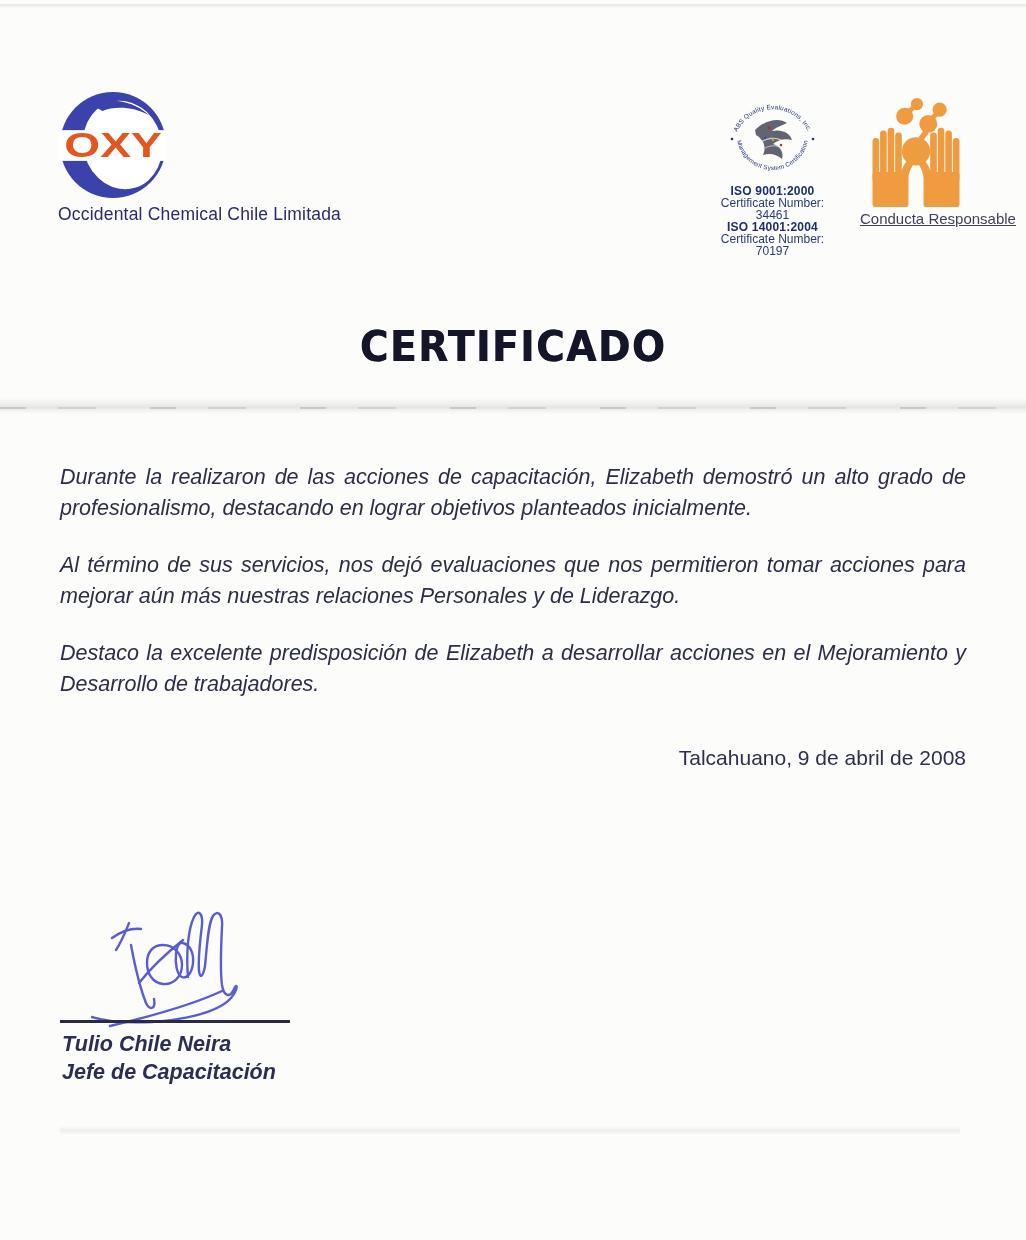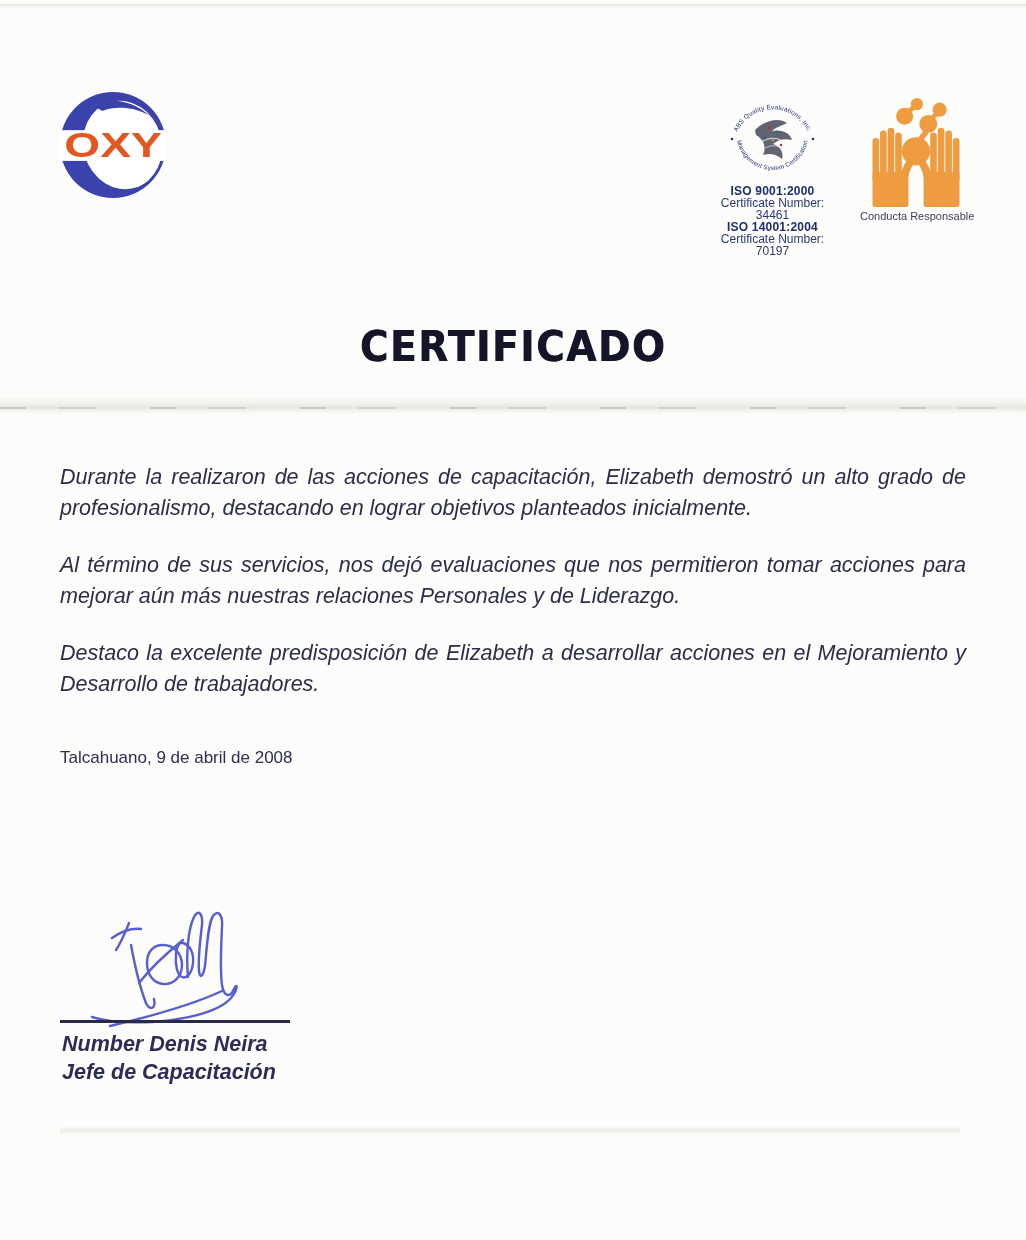--- a/index.html
+++ b/index.html
@@ -40,21 +40,21 @@
     position: absolute; left: 58px; top: 204px;
     font-size: 17.5px; letter-spacing: 0.2px;
     color: #2a2a6e; white-space: nowrap;
   }
   .abs-stamp { position: absolute; left: 710px; top: 90px; width: 125px; text-align: center; }
   .abs-stamp svg { display: block; margin: 0 auto; }
   .iso-line-bold  { font-size: 12px; font-weight: 700; color: #1d2e6e; line-height: 13px; letter-spacing: 0.2px; }
   .iso-line-small { font-size: 12px;  color: #2b3a74; line-height: 11.5px; }
   .care-logo { position: absolute; left: 860px; top: 88px; width: 112px; text-align: center; }
   .care-logo svg { display: block; margin: 0 auto; }
-  .care-label { margin-top: 2px; font-size: 11px; color: #3f3f58; white-space: nowrap; }
+  .care-label { margin-top: 2px; font-size: 15px; color: #3f3f58; white-space: nowrap; text-decoration: underline; }
 
   
   .doc-title {
     position: absolute; left: 0; top: 324px; width: 100%;
     text-align: center;
     font-family: "DejaVu Sans", sans-serif;
     font-size: 39px; font-weight: 900;
     letter-spacing: 1.5px;
     color: #15152a;
     transform: scaleY(1.1);
@@ -64,21 +64,21 @@
   
   .body-text {
     position: absolute; left: 60px; top: 462px; width: 906px;
     font-size: 21.5px; font-style: italic; line-height: 31px;
     text-align: justify; color: #2c2e48;
   }
   .body-text p { margin-bottom: 26px; }
   .body-text b { font-weight: 700; }
   .dateline {
     margin-top: 42px;
-    font-style: normal; font-size: 17px; text-align: left;
+    font-style: normal; font-size: 21px; text-align: right;
     color: #2d2f52;
   }
 
   
   .signature-svg { position: absolute; left: 70px; top: 893px; }
   .sig-rule {
     position: absolute; left: 60px; top: 1020px; width: 230px; height: 2.5px;
     background: #2a2a45;
   }
   .signer-block {
@@ -98,20 +98,21 @@
 
   <div class="oxy-logo">
     <svg width="106" height="106" viewBox="0 0 100 100" aria-hidden="true">
       <circle cx="50" cy="50" r="50" fill="#3c42ab"></circle>
       <ellipse cx="59" cy="50" rx="37" ry="42" fill="#ffffff" transform="rotate(-16 59 50)"></ellipse>
       <path d="M 30 12 C 45 4 70 8 84 22 C 70 14 52 13 40 18 Z" fill="#3c42ab"></path>
       <rect x="0" y="36" width="100" height="29" fill="#ffffff"></rect>
       <text x="4" y="61" textLength="92" lengthAdjust="spacingAndGlyphs" font-family="Liberation Sans, sans-serif" font-size="33" font-weight="900" fill="#e4561f">OXY</text>
     </svg>
   </div>
+  <div class="company-line">Occidental Chemical Chile Limitada</div>
 
   <div class="abs-stamp">
     <svg width="95" height="95" viewBox="0 0 95 95">
       <defs>
         <path id="arcTop" d="M 9 52 A 39 39 0 0 1 86 52" fill="none"></path>
         <path id="arcBottom" d="M 12 50 A 36 36 0 0 0 83 50" fill="none"></path>
       </defs>
       <text font-family="Liberation Sans, sans-serif" font-size="6.4" fill="#23327a" letter-spacing="0.2">
         <textPath href="#arcTop" startOffset="50%" text-anchor="middle">ABS Quality Evaluations, Inc.</textPath>
       </text>
@@ -190,17 +191,17 @@
       <path d="M 61 52 C 64 68 68 90 76 110 C 80 118 86 116 84 106"></path>
       <path d="M 93 52 C 104 52 112 61 112 72 C 112 84 103 92 93 91 C 83 90 77 81 77 70 C 77 59 83 52 93 52 Z"></path>
       <path d="M 69 90 C 80 76 98 59 113 47"></path>
       <path d="M 113 50 C 120 52 124 60 123 70 C 122 80 117 86 112 84 C 107 82 105 71 106 61 C 107 53 109 49 113 50 Z"></path>
       <path d="M 118 84 C 116 62 118 36 124 24 C 128 16 133 20 132 32 C 130 48 128 66 129 78 C 130 86 133 84 135 73 C 137 53 138 31 143 23 C 148 16 153 22 152 34 C 151 54 150 78 152 92 C 154 104 160 105 164 96 C 167 89 169 95 161 105 C 148 120 112 127 82 129 C 62 130 38 129 22 124"></path>
       <path d="M 152 98 C 122 112 78 124 40 133"></path>
     </g>
   </svg>
   <div class="sig-rule"></div>
   <div class="signer-block">
-    <div>Number Denis Neira</div>
+    <div>Tulio Chile Neira</div>
     <div>Jefe de Capacitación</div>
   </div>
 
 </div>
 
 </body></html>

